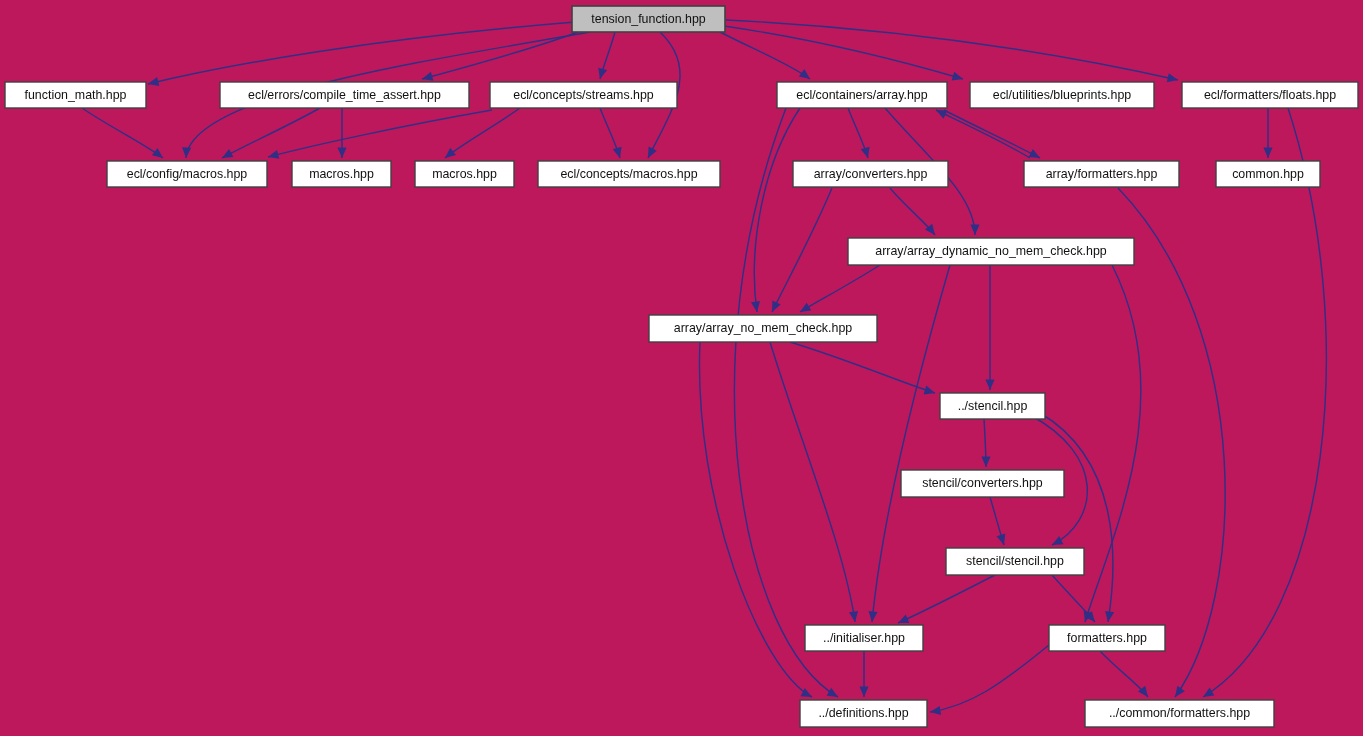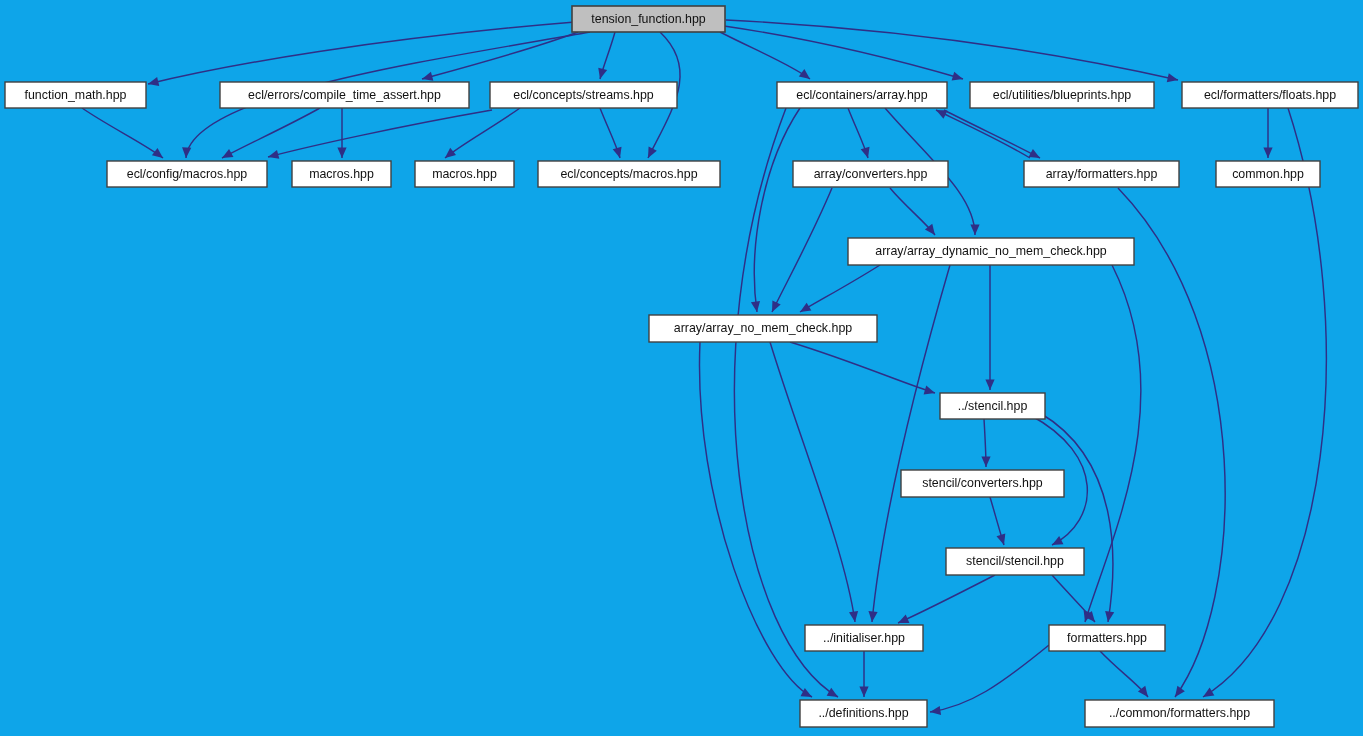--- a/index.html
+++ b/index.html
@@ -4,21 +4,21 @@
 <style>
   html, body {
     margin: 0;
     padding: 0;
     background: #ffffff;
   }
   #graph-root {
     position: relative;
     width: 1363px;
     height: 736px;
-    background: #0ea5e9;
+    background: #be185d;
     font-family: "Liberation Sans", "DejaVu Sans", sans-serif;
     overflow: hidden;
   }
   svg#dep-graph {
     display: block;
     width: 1363px;
     height: 736px;
   }
   .node-box {
     fill: #ffffff;

